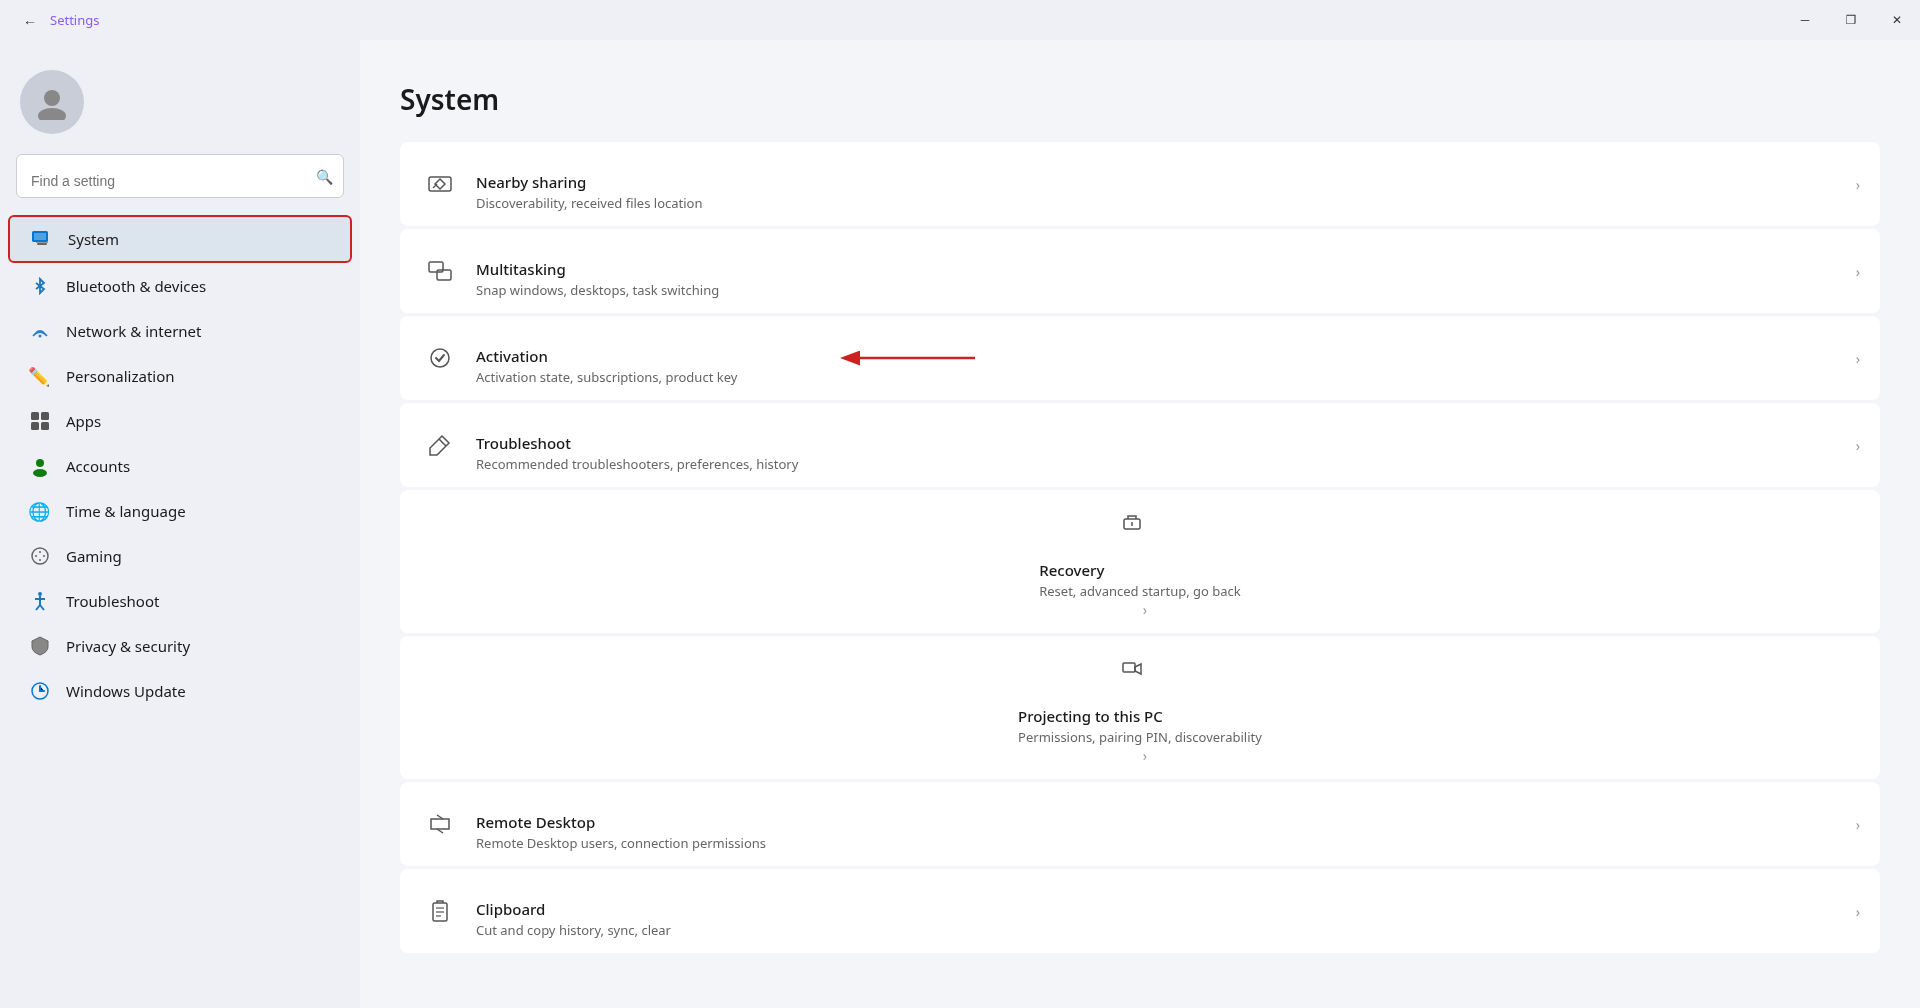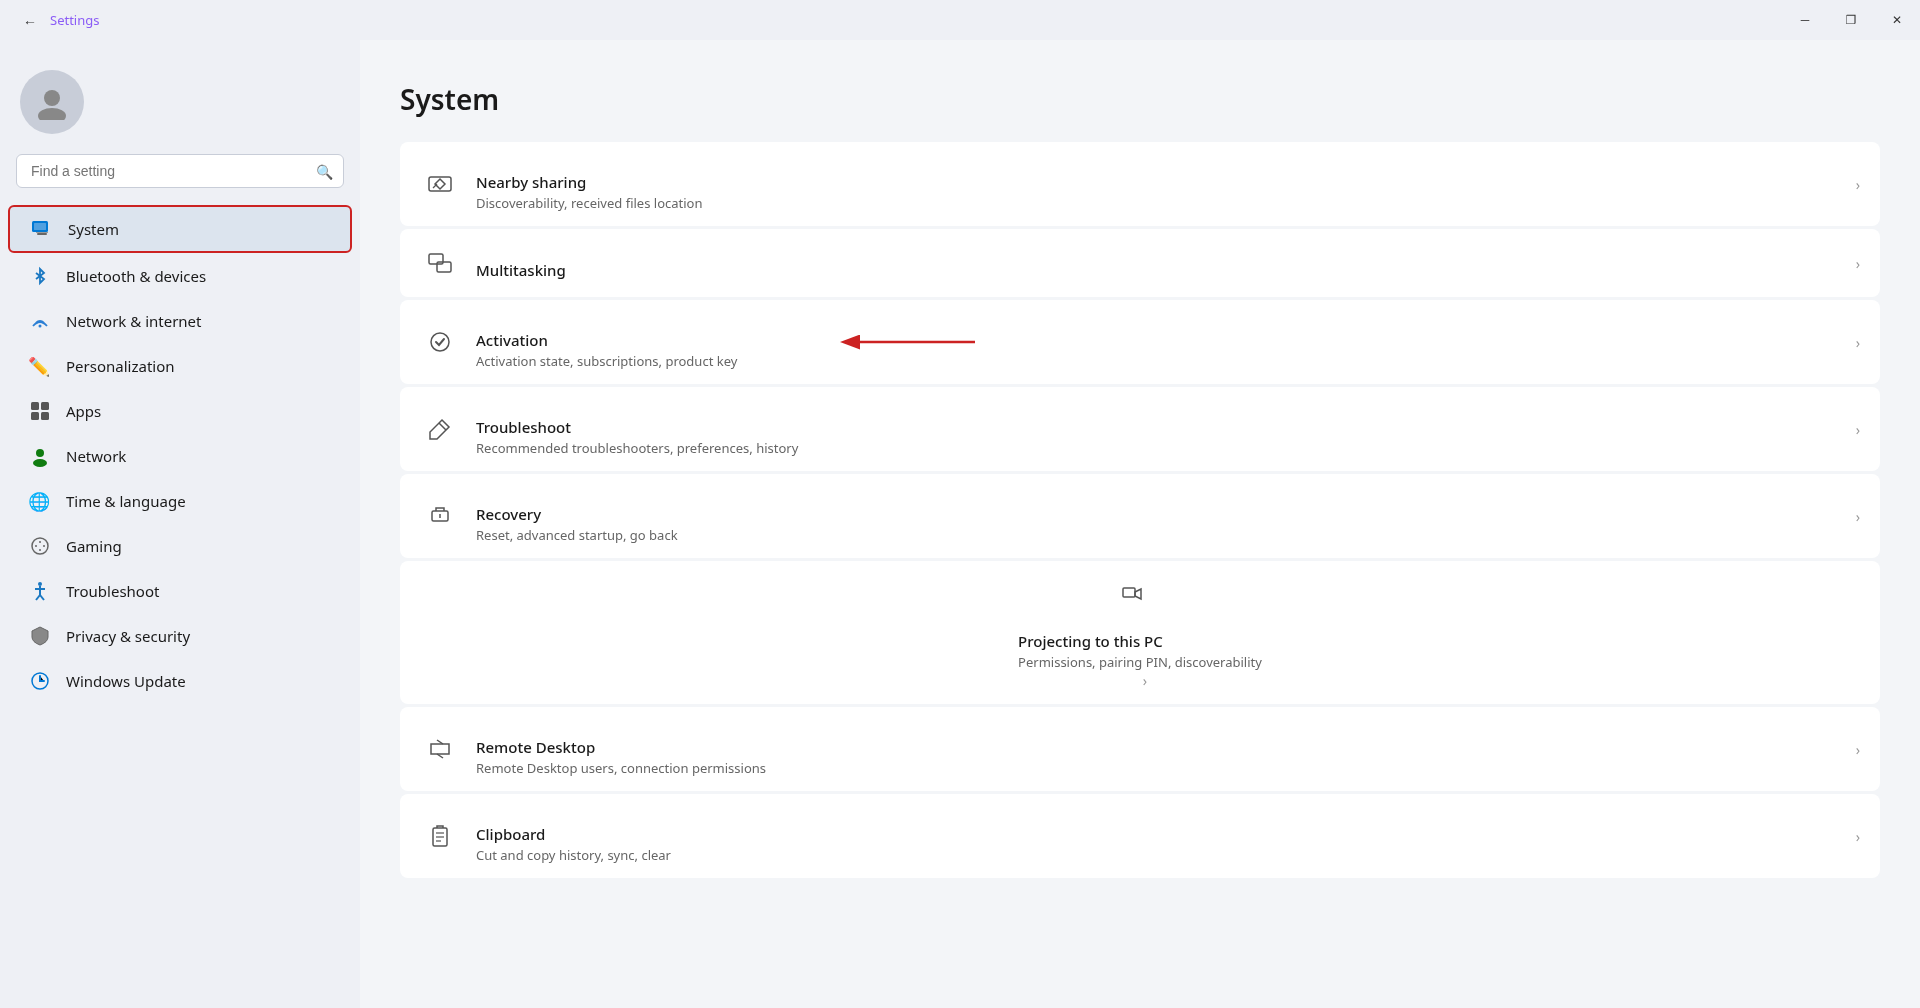--- a/index.html
+++ b/index.html
@@ -87,21 +87,21 @@
       font-size: 28px;
       color: #6b7280;
     }
 
     .search-box {
       margin: 0 16px 16px 16px;
       position: relative;
     }
     .search-input {
       width: 100%;
-      padding: 8px 36px 8px 14px;
+      padding: 18px 36px 8px 14px;
       border-radius: 6px;
       border: 1px solid #c8cdd8;
       background: white;
       font-size: 14px;
       color: #333;
       outline: none;
     }
     .search-icon-wrap {
       position: absolute;
       right: 10px; top: 50%;
@@ -280,21 +280,21 @@
           </span>
     <span class="nav-label">Apps</span>
   </div>
         <div class="nav-item">
     <span class="nav-icon">
             <svg width="22" height="22" viewBox="0 0 22 22">
               <circle cx="11" cy="8" r="4" fill="#107c10"></circle>
               <ellipse cx="11" cy="18" rx="7" ry="4" fill="#107c10"></ellipse>
             </svg>
           </span>
-    <span class="nav-label">Network</span>
+    <span class="nav-label">Accounts</span>
   </div>
         <div class="nav-item">
     <span class="nav-icon">
             <span style="font-size:18px">🌐</span>
           </span>
     <span class="nav-label">Time &amp; language</span>
   </div>
         <div class="nav-item">
     <span class="nav-icon">
             <svg width="22" height="22" viewBox="0 0 22 22">
@@ -361,20 +361,21 @@
   </div>
         <div class="settings-item" style="position: relative;">
     <span class="settings-item-icon">
             <svg width="26" height="26" viewBox="0 0 26 26">
               <rect x="2" y="4" width="14" height="10" rx="1.5" fill="none" stroke="#555" stroke-width="1.5"></rect>
               <rect x="10" y="12" width="14" height="10" rx="1.5" fill="none" stroke="#555" stroke-width="1.5"></rect>
             </svg>
           </span>
     <div class="settings-item-text">
       <div class="settings-item-title">Multitasking</div>
+      <div class="settings-item-desc">Snap windows, desktops, task switching</div>
     </div>
 
     <span class="settings-item-chevron">›</span>
   </div>
         <div class="settings-item" style="position: relative;">
     <span class="settings-item-icon">
             <svg width="26" height="26" viewBox="0 0 26 26">
               <circle cx="13" cy="13" r="9" fill="none" stroke="#555" stroke-width="1.5"></circle>
               <path d="M9 13 L12 16 L17 10" stroke="#555" stroke-width="2" fill="none" stroke-linecap="round"></path>
             </svg>
@@ -402,21 +403,21 @@
               <line x1="12" y1="7" x2="19" y2="14" stroke="#555" stroke-width="1.5"></line>
             </svg>
           </span>
     <div class="settings-item-text">
       <div class="settings-item-title">Troubleshoot</div>
       <div class="settings-item-desc">Recommended troubleshooters, preferences, history</div>
     </div>
 
     <span class="settings-item-chevron">›</span>
   </div>
-        <div class="settings-item" style="position: relative;">
+        <div class="settings-item" style="position: relative; flex-direction: column;">
     <span class="settings-item-icon">
             <svg width="26" height="26" viewBox="0 0 26 26">
               <rect x="5" y="8" width="16" height="10" rx="1.5" fill="none" stroke="#555" stroke-width="1.5"></rect>
               <path d="M9 8 L9 5 L17 5 L17 8" fill="none" stroke="#555" stroke-width="1.5"></path>
               <line x1="13" y1="11" x2="13" y2="15" stroke="#555" stroke-width="1.5"></line>
             </svg>
           </span>
     <div class="settings-item-text">
       <div class="settings-item-title">Recovery</div>
       <div class="settings-item-desc">Reset, advanced startup, go back</div>

